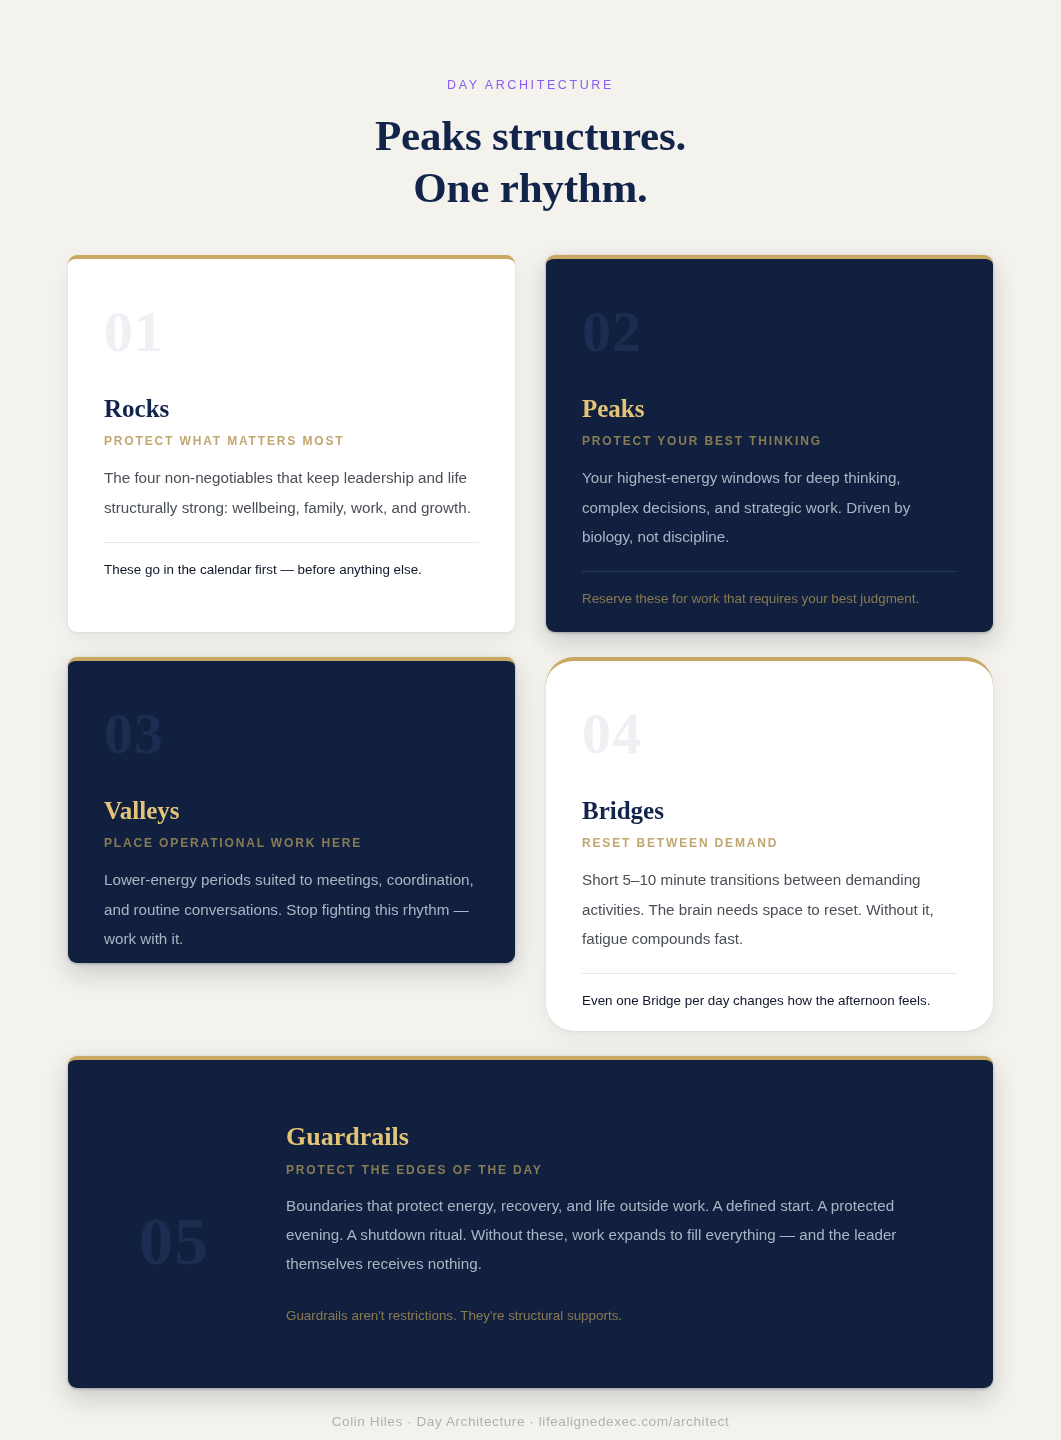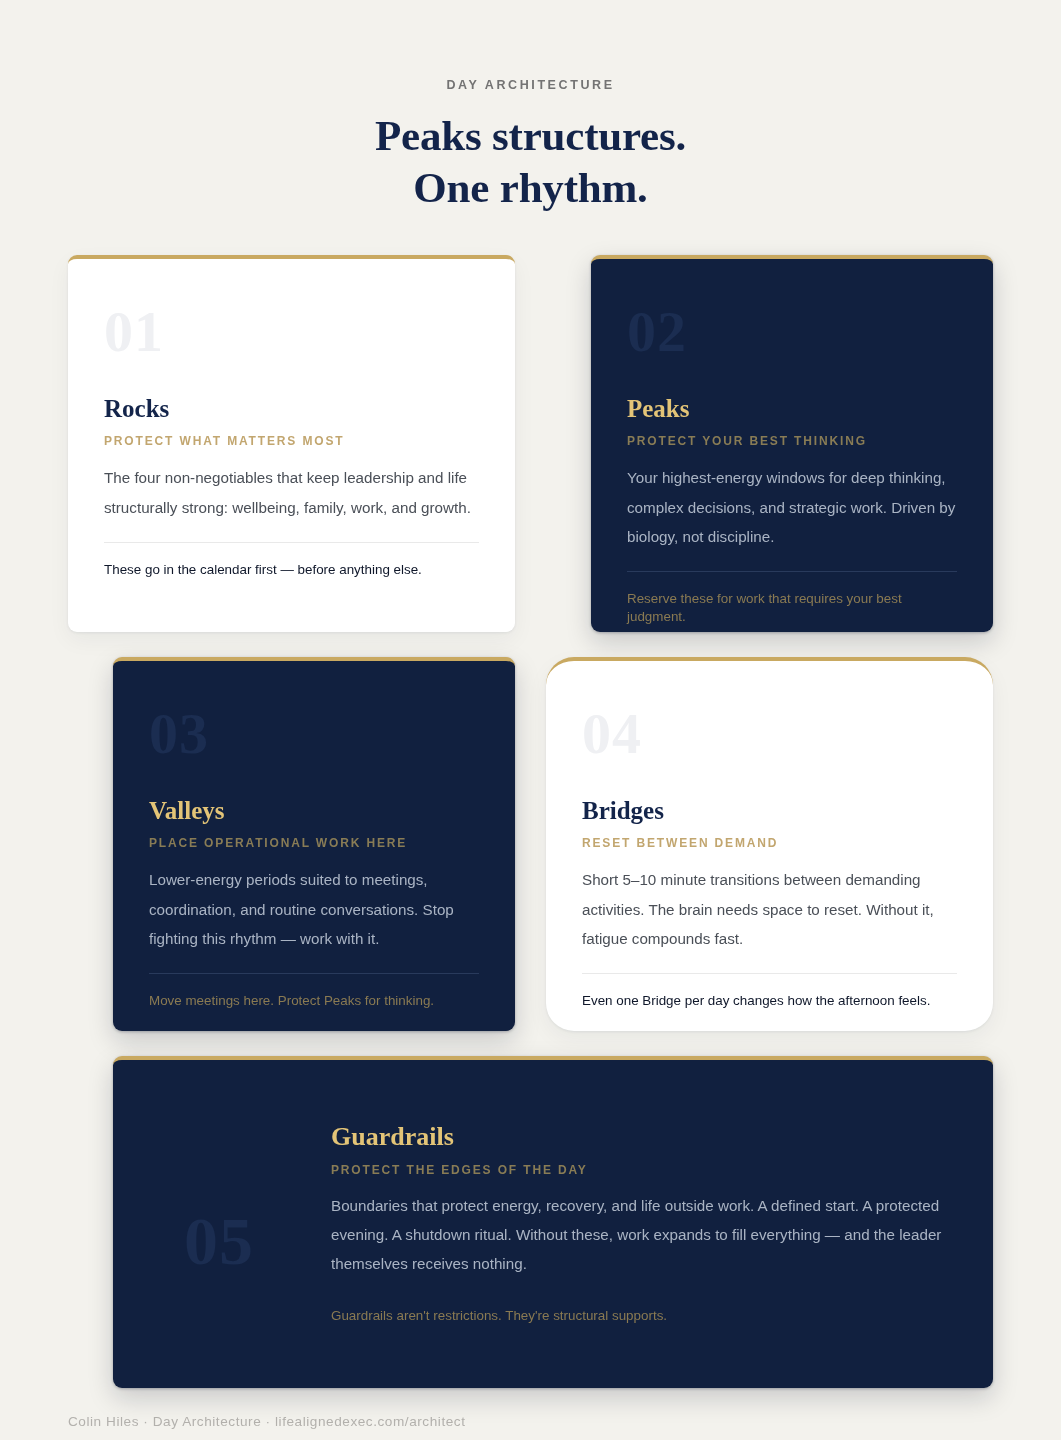--- a/index.html
+++ b/index.html
@@ -23,22 +23,22 @@
   
   .header {
     text-align: center;
     padding-top: 78px;
   }
 
   .eyebrow {
     font-family: "Liberation Sans", sans-serif;
     font-size: 12.5px;
     letter-spacing: 2.6px;
-    font-weight: 700;
-    color: #737373;
+    font-weight: 400;
+    color: #8b5cf6;
     text-transform: uppercase;
   }
 
   .headline {
     margin-top: 18px;
     font-family: "Liberation Serif", serif;
     font-size: 43px;
     font-weight: 700;
     color: #13244a;
     line-height: 1.22;
@@ -63,26 +63,25 @@
     overflow: hidden;
   }
 
   .card.light {
     background: #ffffff;
     box-shadow: 0 1px 3px rgba(20,30,60,0.07), 0 8px 22px rgba(20,30,60,0.05);
   }
   .card.dark {
     background: #11203f;
     box-shadow: 0 1px 3px rgba(10,18,40,0.28), 0 10px 26px rgba(10,18,40,0.18);
-    margin-left: 45px;
   }
 
   .card-1 { grid-column: 1; grid-row: 1; height: 377px; }
   .card-2 { grid-column: 2; grid-row: 1; height: 377px; }
-  .card-3 { grid-column: 1; grid-row: 2; height: 374px; }
+  .card-3 { grid-column: 1; grid-row: 2; height: 306px; }
   .card-4 { grid-column: 2; grid-row: 2; height: 374px; border-radius: 28px; }
 
   .card-5 {
     grid-column: 1 / span 2;
     grid-row: 3;
     height: 332px;
     padding: 34px 40px 34px 36px;
     display: flex;
     align-items: center;
   }
@@ -156,21 +155,21 @@
   
   .card-5 .content { flex: 1 1 auto; margin-left: -4px; }
   .card-5 .title { margin-top: 0; font-size: 26px; }
   .card-5 .subtitle { margin-top: 11px; }
   .card-5 .body { margin-top: 14px; line-height: 1.92; }
   .card-5 .note { margin-top: 28px; }
 
   
   .footer {
     margin-top: 26px;
-    text-align: left;
+    text-align: center;
     font-size: 13.6px;
     letter-spacing: 0.55px;
     color: #b3b1ad;
   }
 </style>
 </head>
 <body>
 
 <div class="page">
 

